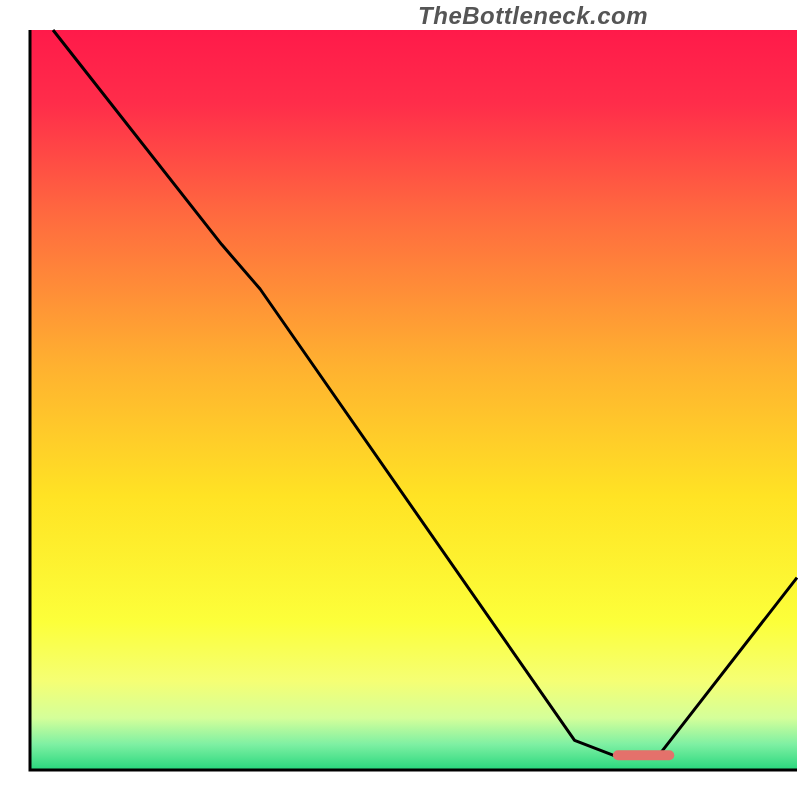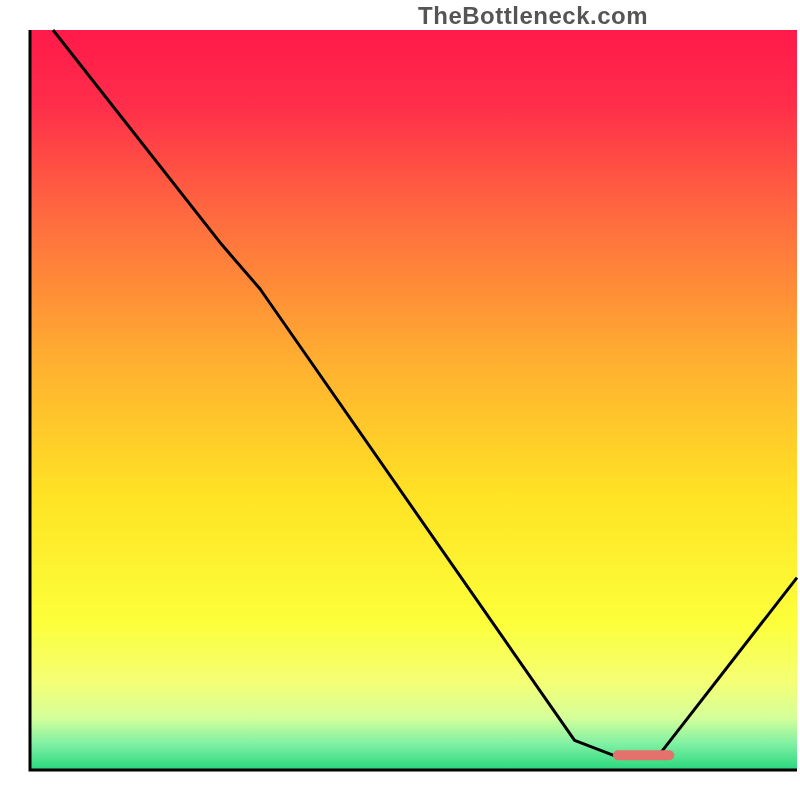--- a/index.html
+++ b/index.html
@@ -7,20 +7,21 @@
     padding: 0;
     width: 800px;
     height: 800px;
     background: #ffffff;
     overflow: hidden;
   }
   .chart-container {
     position: relative;
     width: 656px;
     height: 800px;
+    font-style: italic;
   }
   svg {
     display: block;
   }
   .watermark {
     position: absolute;
     top: 2px;
     right: 8px;
     font-family: Arial, Helvetica, sans-serif;
     font-size: 24px;

